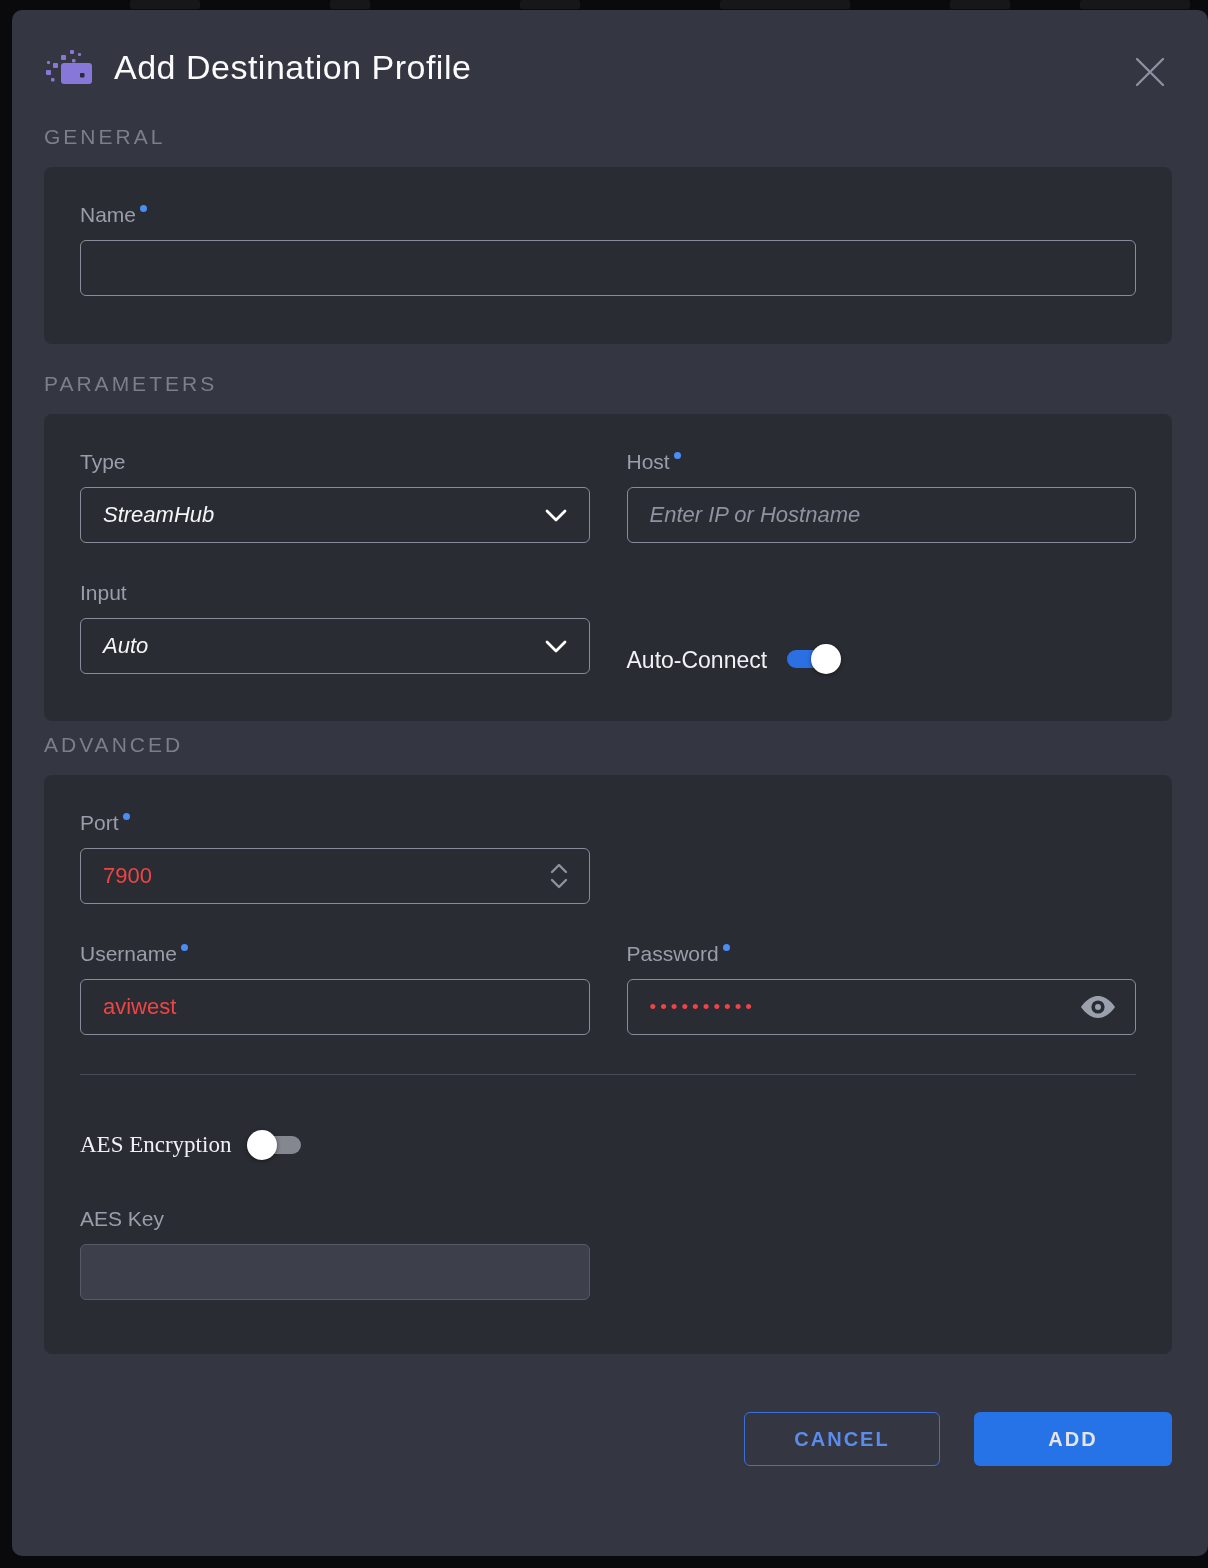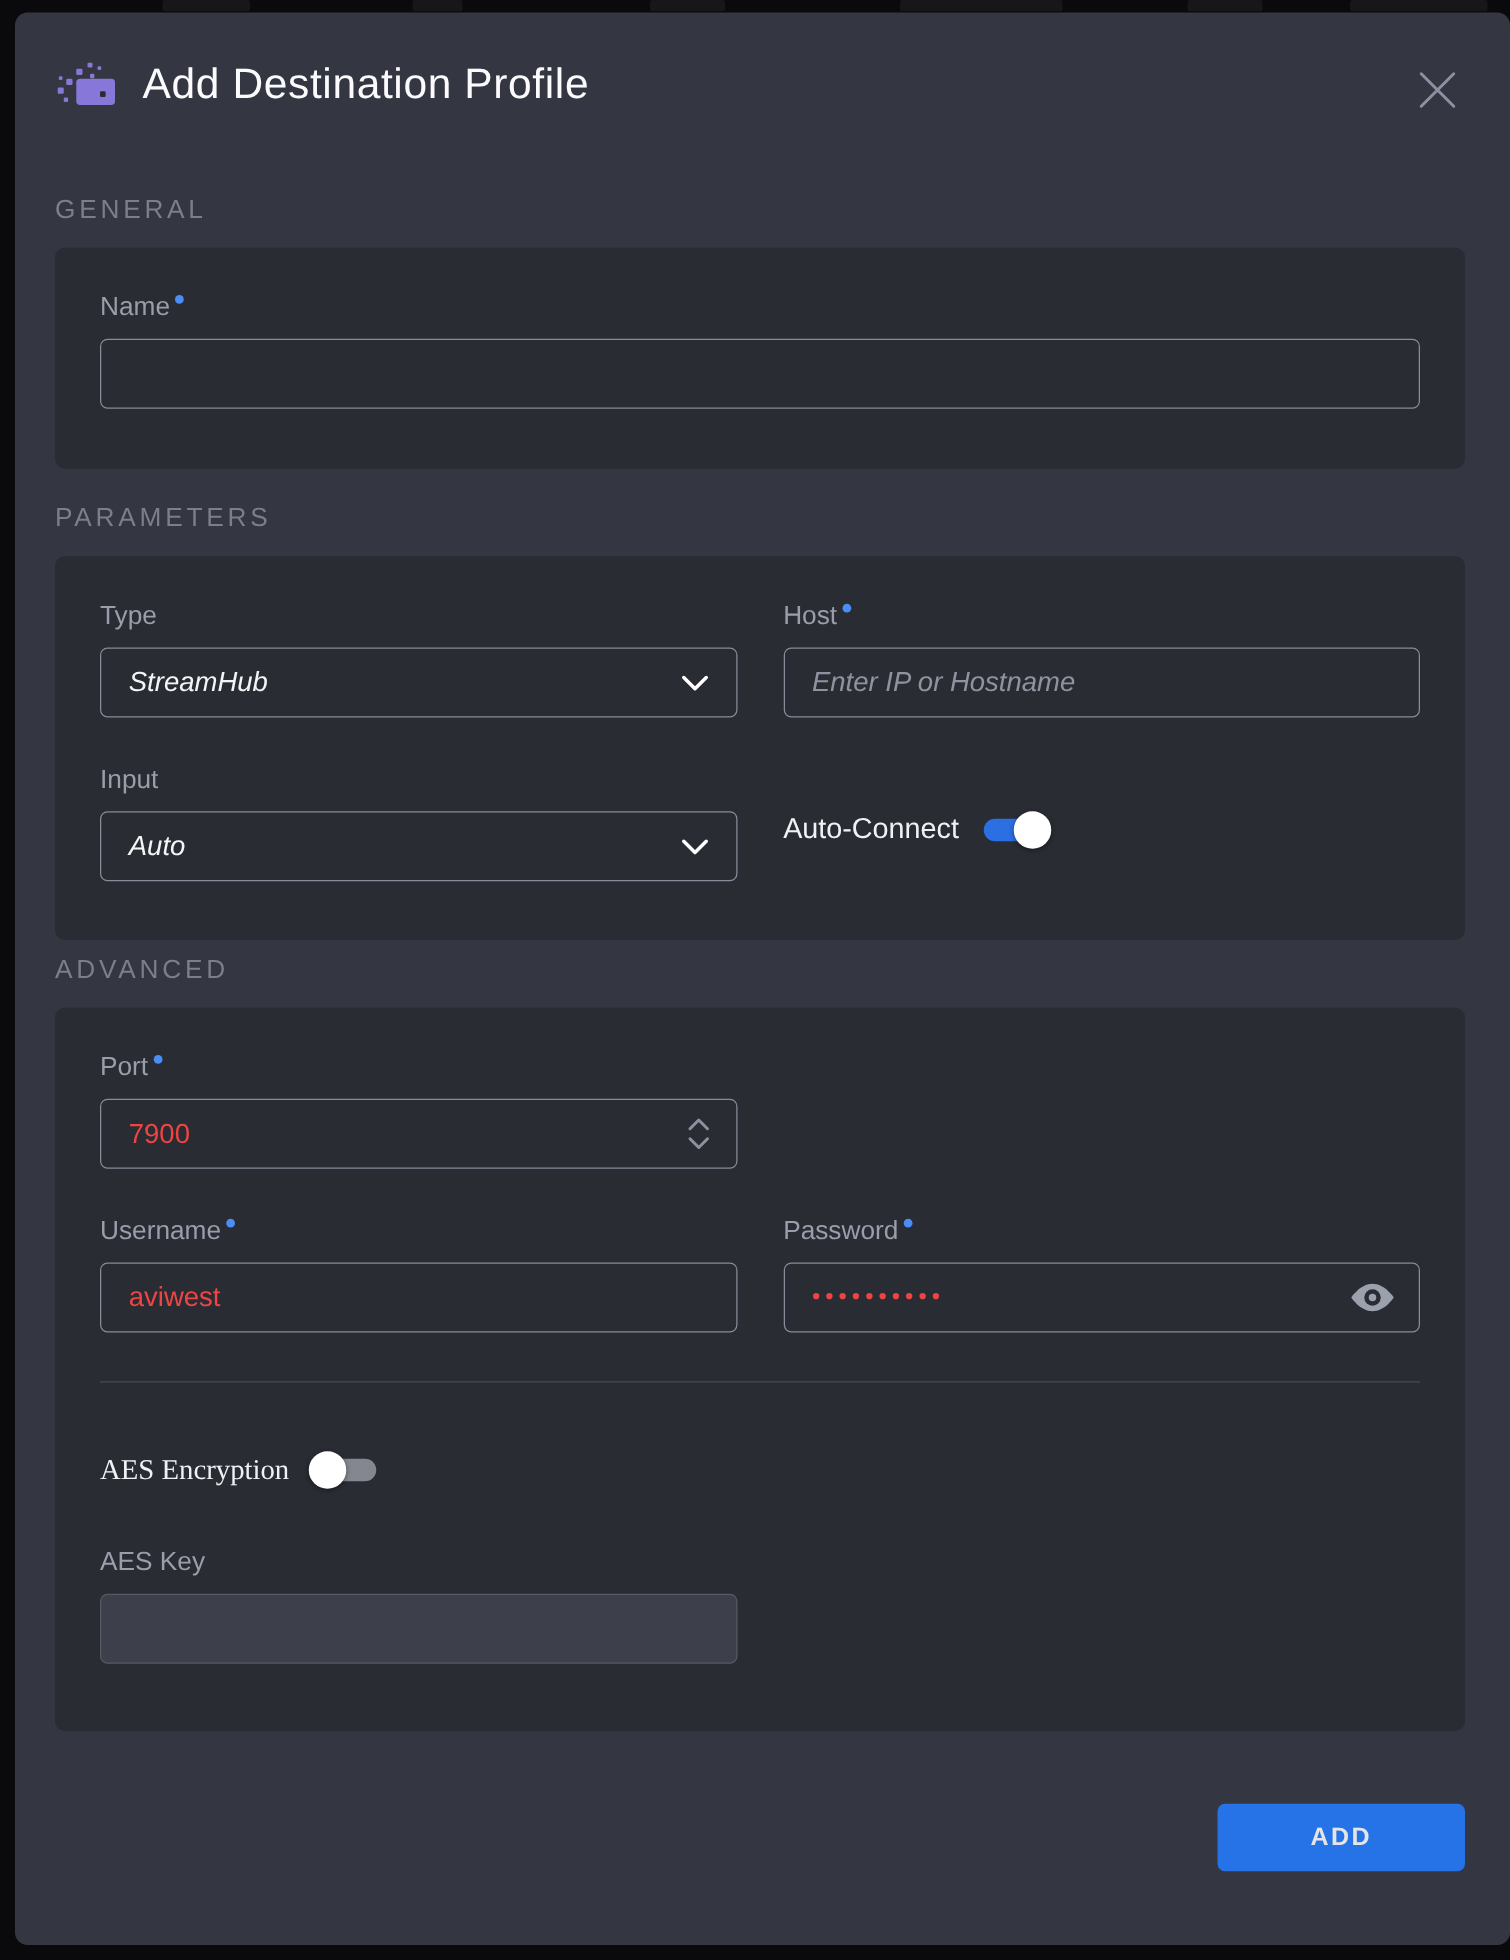--- a/index.html
+++ b/index.html
@@ -11,21 +11,21 @@
 
   
   .header{display:flex;align-items:center;gap:22px;padding-top:38px;padding-left:2px;}
   .app-icon{width:46px;height:36px;flex:0 0 auto;}
   .title{font-size:34px;font-weight:500;color:#fbfbfd;letter-spacing:.5px;}
   .close-btn{position:absolute;top:42px;right:38px;width:40px;height:40px;cursor:pointer;
     display:flex;align-items:center;justify-content:center;background:none;border:none;padding:0;}
 
   
   .section-heading{font-size:21px;letter-spacing:3px;color:#7b7f8b;font-weight:400;margin:0;}
-  .h-general{margin-top:69px;}
+  .h-general{margin-top:38px;}
   .h-parameters{margin-top:28px;}
   .h-advanced{margin-top:12px;}
   .card{background:#2a2c33;border-radius:8px;margin-top:18px;box-sizing:border-box;}
   .card-general{padding:36px 36px 48px;}
   .card-parameters{padding:36px 36px 47px;}
   .card-advanced{padding:36px 36px 54px;}
 
   .field-label{display:flex;align-items:flex-start;color:#9a9eab;font-size:21px;line-height:24px;
     margin-bottom:13px;}
   .req-dot{width:7px;height:7px;border-radius:50%;background:#4a8df5;margin-left:4px;margin-top:2px;}
@@ -37,21 +37,21 @@
 
   .select-box{height:56px;box-sizing:border-box;border:1.2px solid #878b9a;border-radius:6px;
     display:flex;align-items:center;justify-content:space-between;padding:0 22px;cursor:pointer;}
   .select-value{color:#f4f5f7;font-size:22px;font-style:italic;}
 
   .row2{display:flex;gap:37px;}
   .col{flex:1;min-width:0;display:flex;flex-direction:column;justify-content:flex-end;}
   .half{width:calc(50% - 18.5px);}
   .mt38{margin-top:38px;}
 
-  .toggle-row{height:56px;display:flex;align-items:flex-start;gap:20px;}
+  .toggle-row{height:56px;display:flex;align-items:flex-end;gap:20px;}
   .toggle-label{color:#f0f1f4;font-size:23px;}
   .toggle{position:relative;width:48px;height:30px;cursor:pointer;flex:0 0 auto;}
   .toggle .track{position:absolute;top:6px;left:0;width:48px;height:18px;border-radius:9px;}
   .toggle.on .track{background:#2c6fe3;}
   .toggle.off .track{background:#84878f;}
   .toggle .knob{position:absolute;top:0;width:30px;height:30px;border-radius:50%;background:#ffffff;
     box-shadow:0 1px 4px rgba(0,0,0,.45);}
   .toggle.on .knob{right:-6px;}
   .toggle.off .knob{left:-6px;}
 
@@ -219,16 +219,17 @@
 
     <div class="half aes-key-group">
       <div class="field-label">
         <span>AES Key</span>
       </div>
       <input class="text-field disabled-field" type="text" disabled="" value="" style="">
     </div>
   </div>
 
   <div class="footer">
+    <button class="btn btn-cancel">CANCEL</button>
     <button class="btn btn-add">ADD</button>
   </div>
 
 </div>
 
 </body></html>

